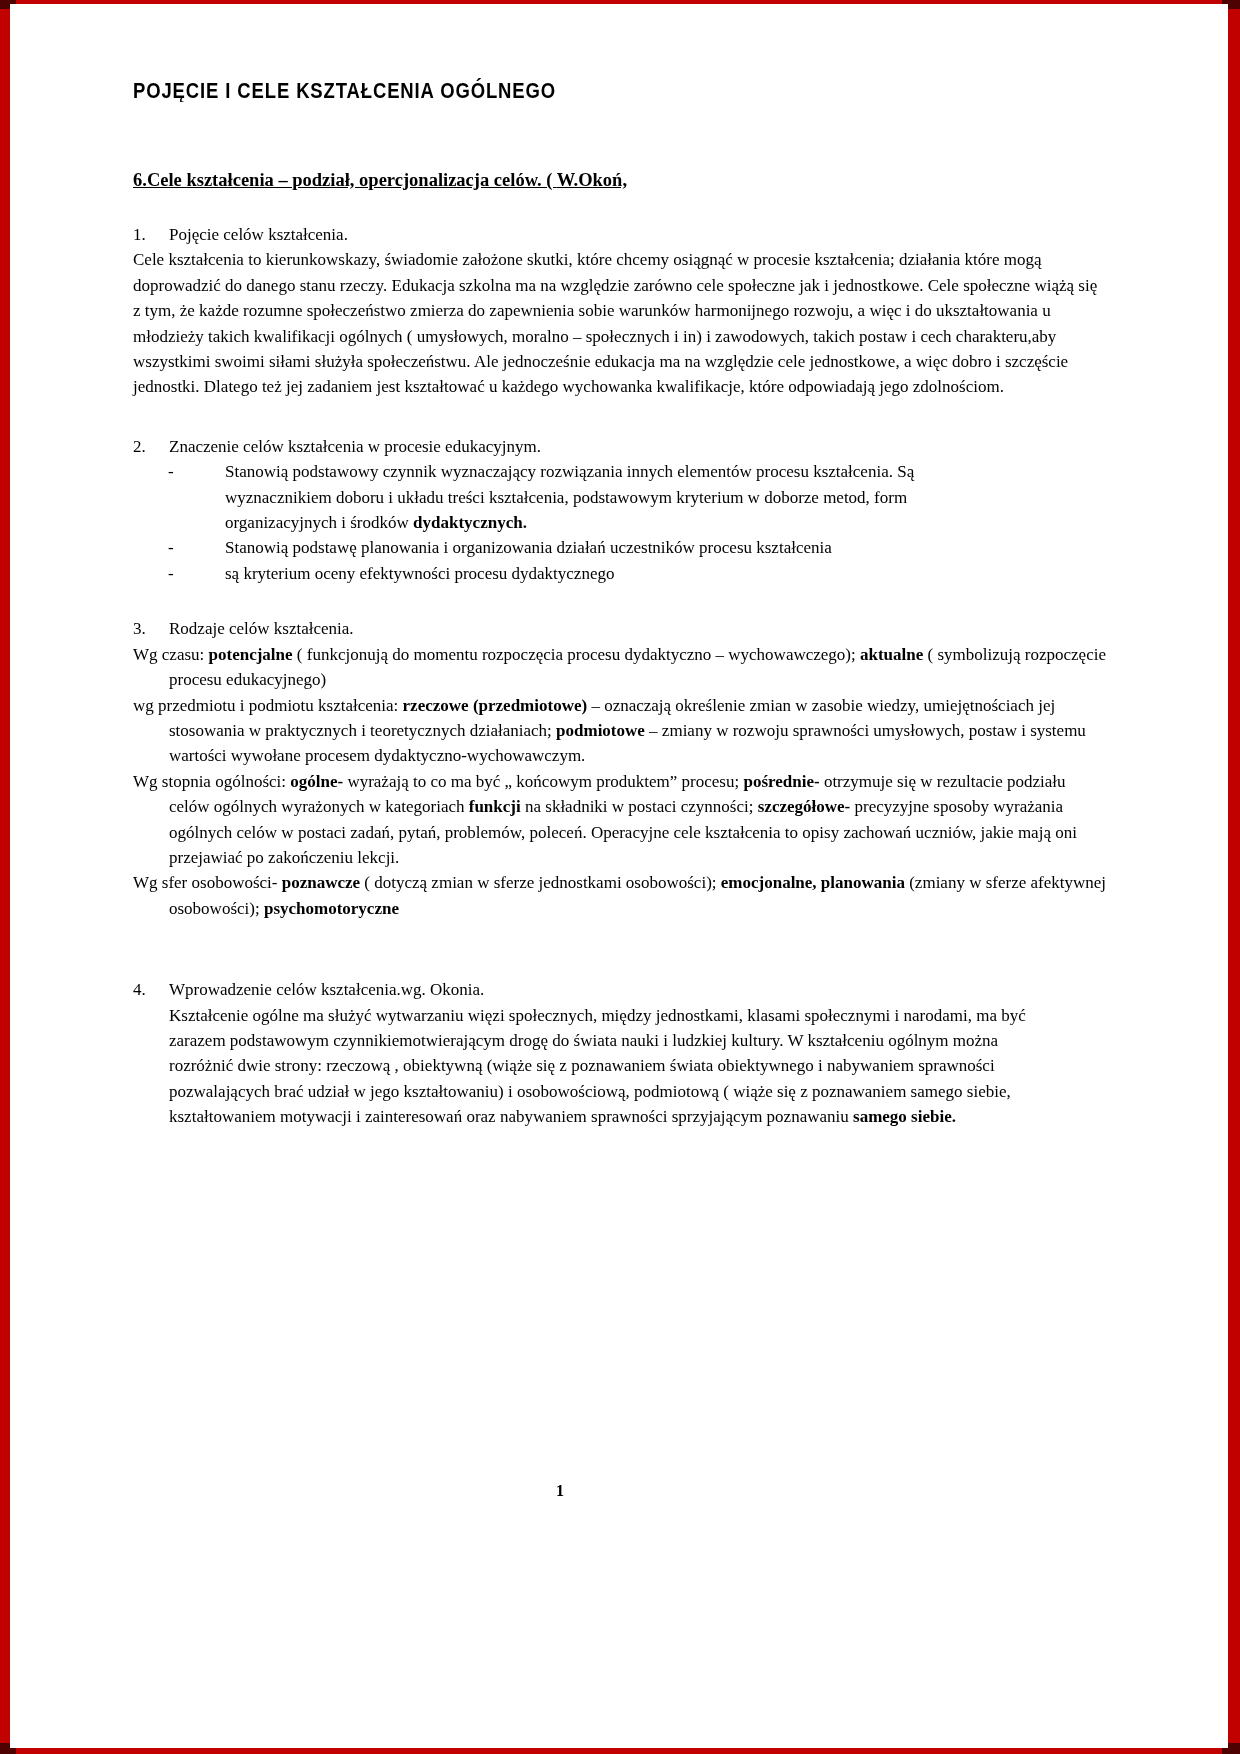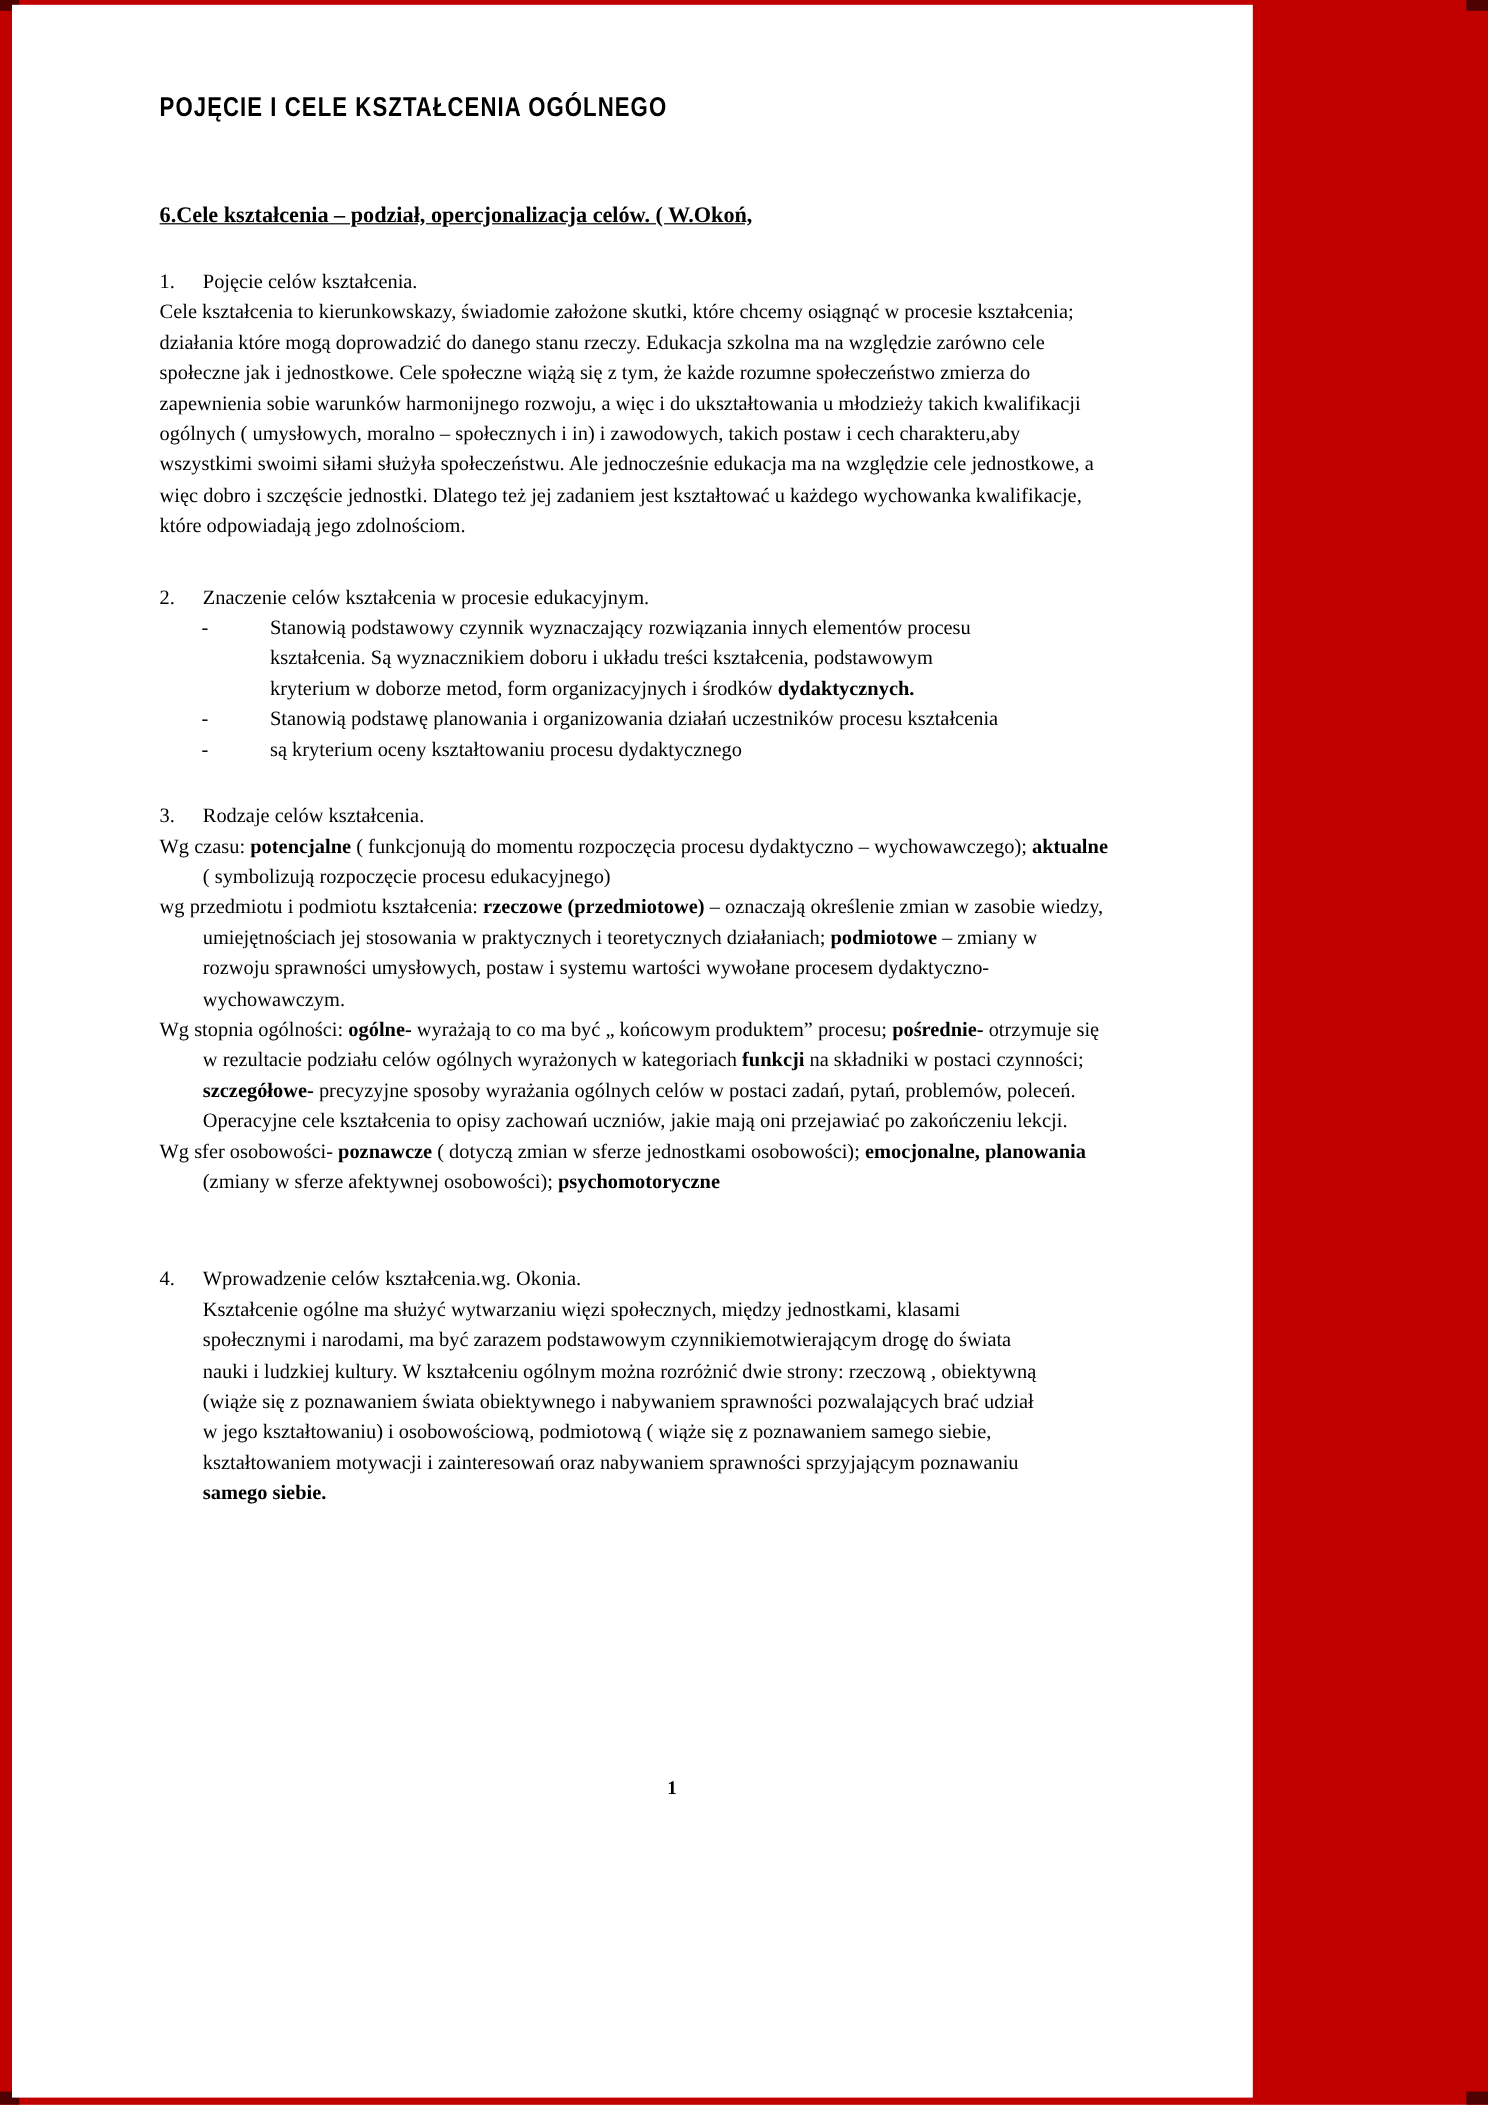--- a/index.html
+++ b/index.html
@@ -16,21 +16,21 @@
   .corner { position: absolute; background: #4e0202; }
   .corner.tl { top: 0; left: 0; width: 16px; height: 9px; }
   .corner.tr { top: 0; right: 0; width: 18px; height: 9px; }
   .corner.bl { bottom: 0; left: 0; width: 16px; height: 11px; }
   .corner.br { bottom: 0; right: 0; width: 18px; height: 11px; }
 
   .page {
     position: absolute;
     left: 10px;
     top: 4px;
-    width: 1034px;
+    width: 1218px;
     height: 1744px;
     background: #ffffff;
     padding: 74px 120px 0 123px;
   }
 
   .header-wrap { height: 26px; }
   .doc-header {
     font-family: "Liberation Sans", sans-serif;
     font-weight: bold;
     font-size: 21px;
@@ -116,21 +116,21 @@
   <div class="bullet">
     <span class="dash">-</span>
     <div class="btext"><span>Stanowią podstawowy czynnik wyznaczający rozwiązania innych elementów procesu kształcenia. Są wyznacznikiem doboru i układu treści kształcenia, podstawowym kryterium w doborze metod, form organizacyjnych i środków </span><span class="r-b">dydaktycznych.</span></div>
   </div>
   <div class="bullet">
     <span class="dash">-</span>
     <div class="btext"><span>Stanowią podstawę planowania i organizowania działań uczestników procesu kształcenia</span></div>
   </div>
   <div class="bullet">
     <span class="dash">-</span>
-    <div class="btext"><span>są kryterium oceny kształtowaniu procesu dydaktycznego</span></div>
+    <div class="btext"><span>są kryterium oceny efektywności procesu dydaktycznego</span></div>
   </div>
 
   <div class="h-item h-s3">
     <span class="num">3.</span>
     <span class="htext">Rodzaje celów kształcenia.</span>
   </div>
   <div class="hang"><span>Wg czasu: </span><span class="r-b">potencjalne</span><span> ( funkcjonują do momentu rozpoczęcia procesu dydaktyczno – wychowawczego); </span><span class="r-b">aktualne</span><span> ( symbolizują rozpoczęcie procesu edukacyjnego)</span></div>
   <div class="hang"><span>wg przedmiotu i podmiotu kształcenia: </span><span class="r-b">rzeczowe (przedmiotowe)</span><span> – oznaczają określenie zmian w zasobie wiedzy, umiejętnościach jej stosowania w praktycznych i teoretycznych działaniach; </span><span class="r-b">podmiotowe</span><span> –  zmiany w rozwoju sprawności umysłowych, postaw i systemu wartości wywołane procesem dydaktyczno-wychowawczym.</span></div>
   <div class="hang"><span>Wg stopnia ogólności: </span><span class="r-b">ogólne-</span><span> wyrażają to co ma być „ końcowym produktem” procesu; </span><span class="r-b">pośrednie-</span><span> otrzymuje się w rezultacie podziału celów ogólnych wyrażonych w kategoriach </span><span class="r-b">funkcji</span><span> na składniki w postaci czynności; </span><span class="r-b">szczegółowe-</span><span> precyzyjne sposoby wyrażania ogólnych celów w postaci zadań, pytań, problemów, poleceń. Operacyjne cele kształcenia to opisy zachowań uczniów, jakie mają oni przejawiać po zakończeniu lekcji.</span></div>
   <div class="hang"><span>Wg sfer osobowości- </span><span class="r-b">poznawcze</span><span> ( dotyczą zmian w sferze jednostkami osobowości); </span><span class="r-b">emocjonalne, planowania</span><span> (zmiany w sferze afektywnej osobowości); </span><span class="r-b">psychomotoryczne</span></div>

